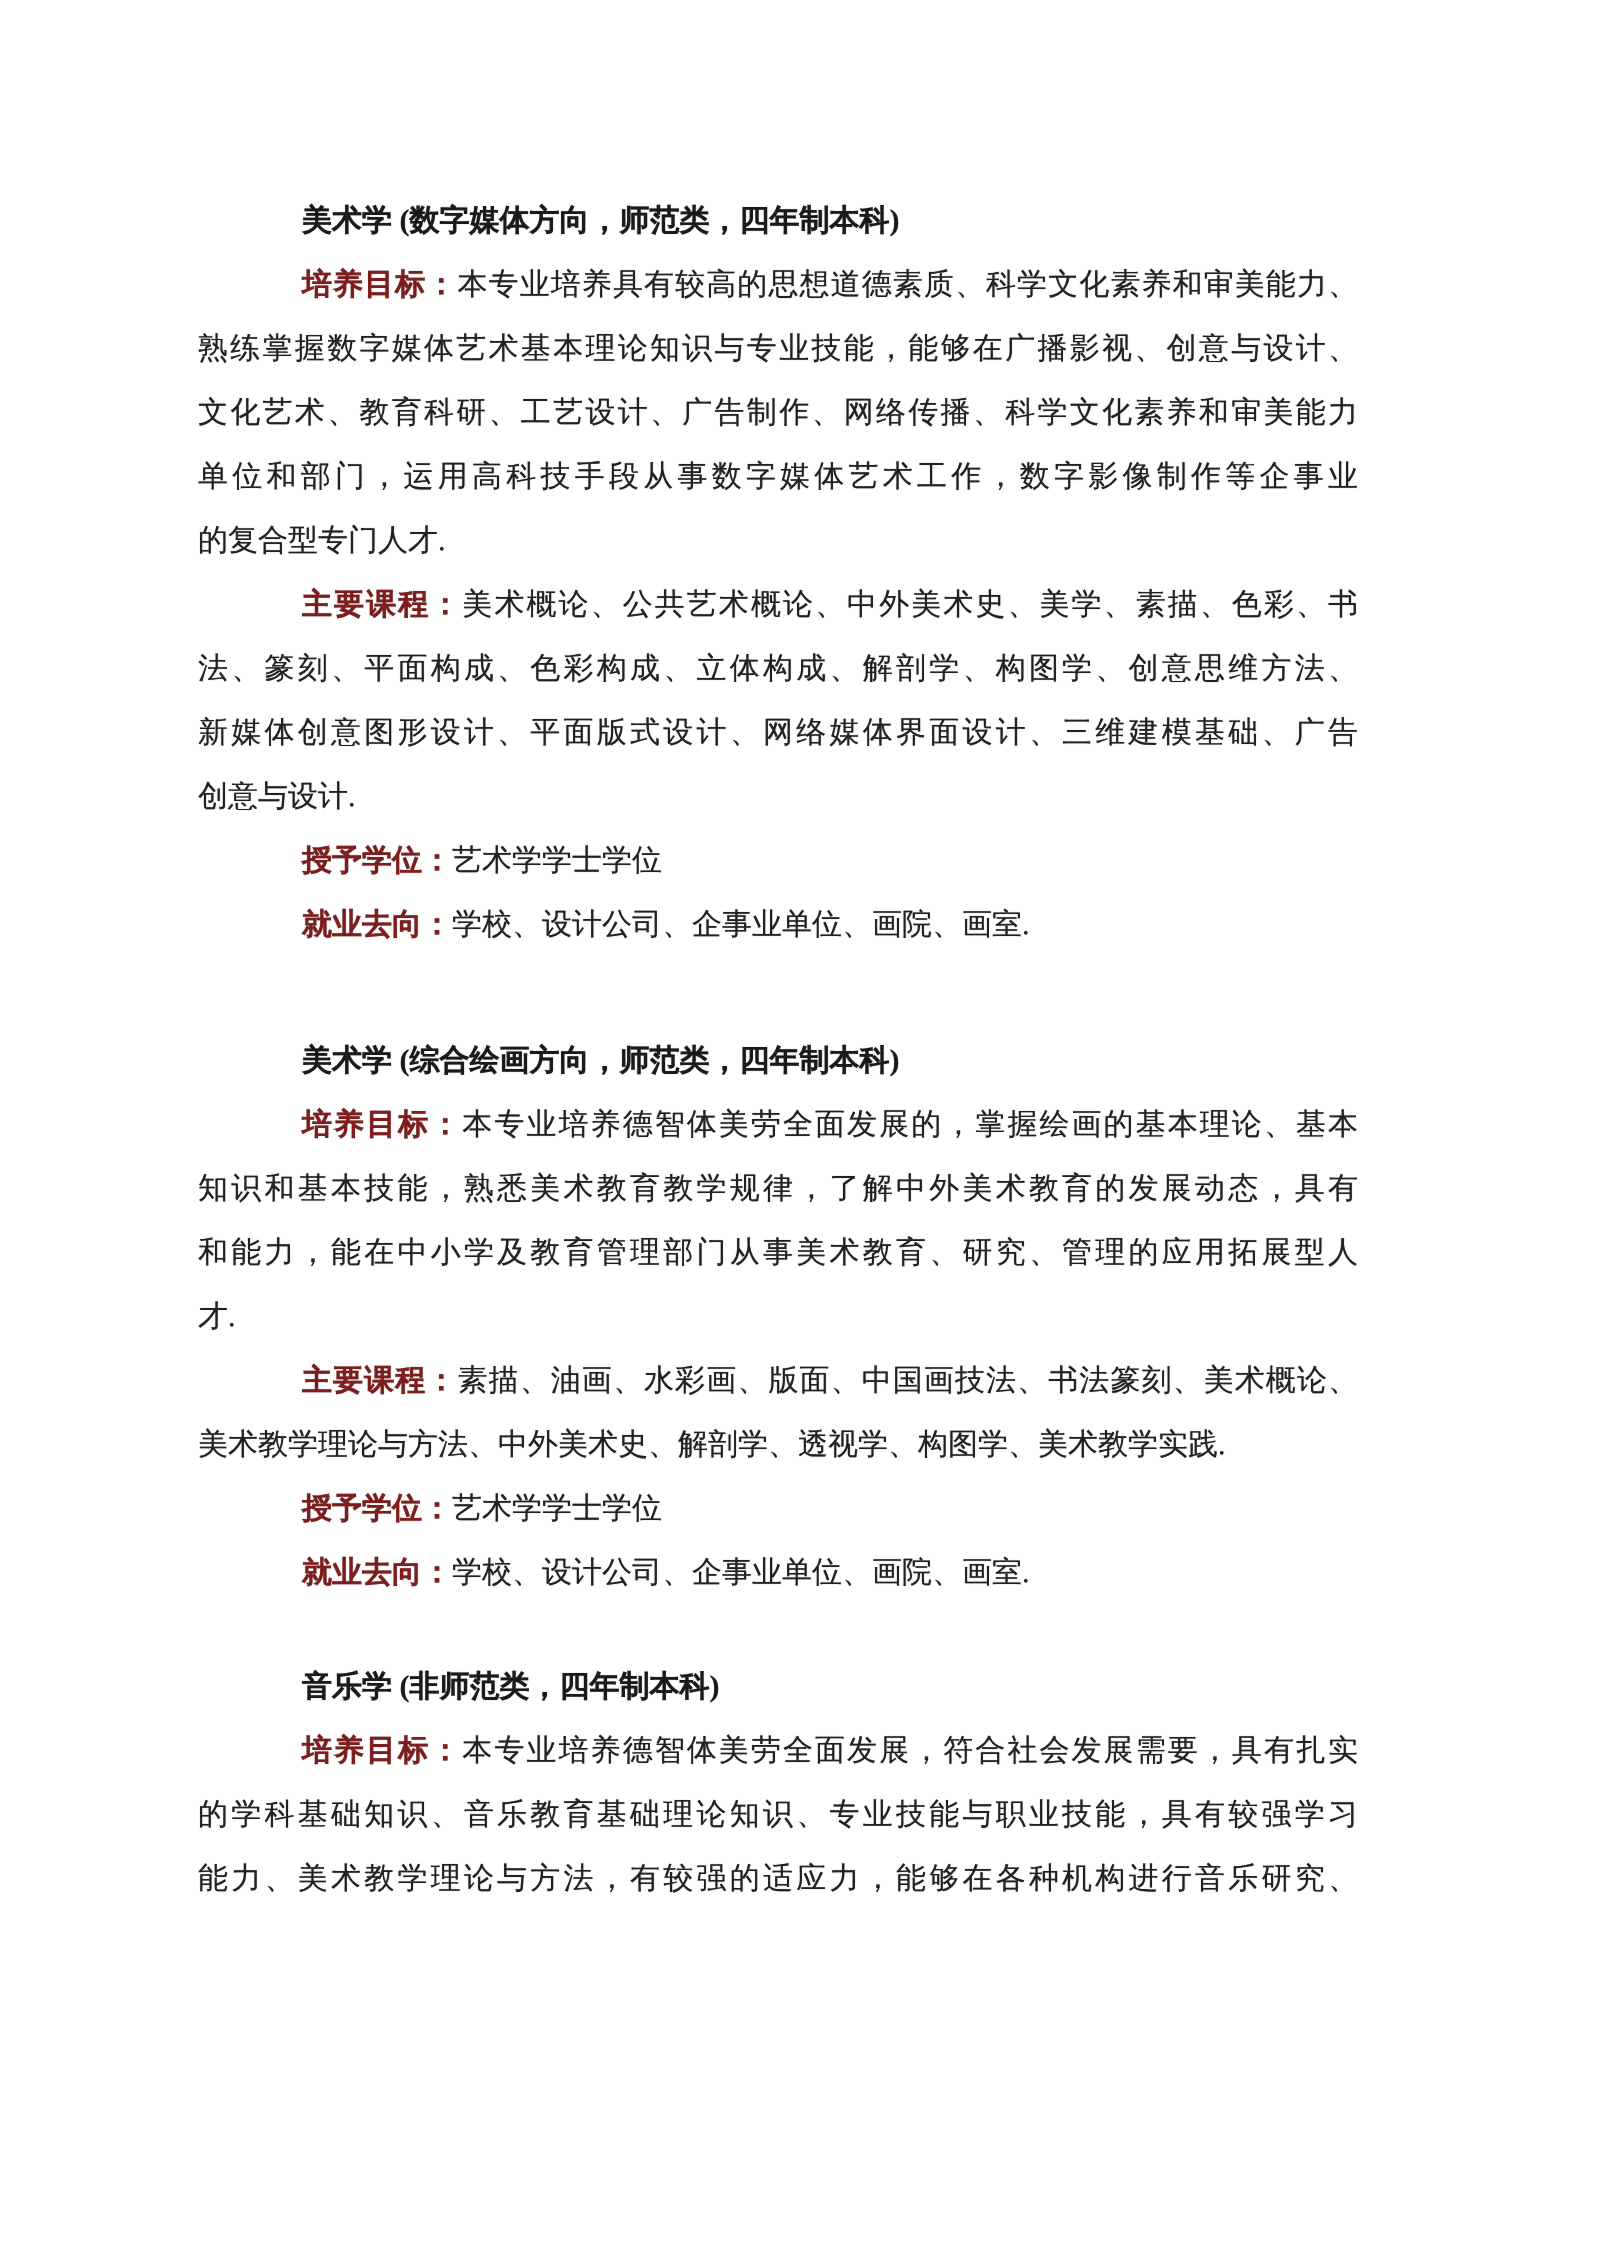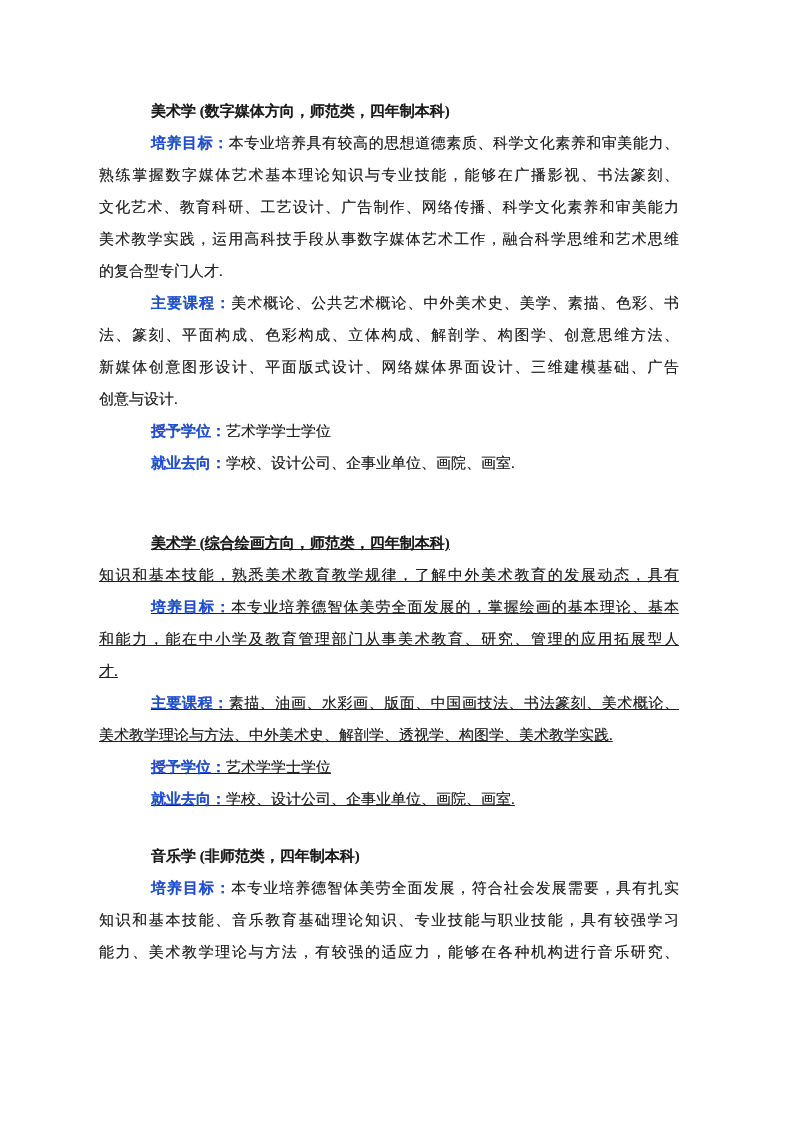--- a/index.html
+++ b/index.html
@@ -40,73 +40,73 @@
   }
   .line.indent {
     text-indent: 52px;
   }
   .line.title {
     font-weight: bold;
     color: #1a1a1a;
   }
   b[data-name="field-label"] {
     font-weight: bold;
-    color: #1d4ed8;
+    color: #7f1d1d;
   }
-  section[data-name="program-section"]:nth-of-type(2) { margin-top: 48px; text-decoration: underline; }
+  section[data-name="program-section"]:nth-of-type(2) { margin-top: 36px; }
   section[data-name="program-section"]:nth-of-type(3) { margin-top: 25px; }
 </style>
 </head>
 <body>
 
 <div class="page" data-name="document-page">
   <div class="content" data-name="document-content">
       <section data-name="program-section">
         <div class="line title indent endline" data-name="program-title">美术学 (数字媒体方向，师范类，四年制本科)</div>
         <div data-name="program-paragraph">
           <div class="line indent stretch" data-name="text-line"><b data-name="field-label">培养目标：</b>本专业培养具有较高的思想道德素质、科学文化素养和审美能力、</div>
-          <div class="line stretch" data-name="text-line">熟练掌握数字媒体艺术基本理论知识与专业技能，能够在广播影视、书法篆刻、</div>
+          <div class="line stretch" data-name="text-line">熟练掌握数字媒体艺术基本理论知识与专业技能，能够在广播影视、创意与设计、</div>
           <div class="line stretch" data-name="text-line">文化艺术、教育科研、工艺设计、广告制作、网络传播、科学文化素养和审美能力</div>
-          <div class="line stretch" data-name="text-line">美术教学实践，运用高科技手段从事数字媒体艺术工作，融合科学思维和艺术思维</div>
+          <div class="line stretch" data-name="text-line">单位和部门，运用高科技手段从事数字媒体艺术工作，数字影像制作等企事业</div>
           <div class="line endline" data-name="text-line">的复合型专门人才.</div>
         </div>
         <div data-name="program-paragraph">
           <div class="line indent stretch" data-name="text-line"><b data-name="field-label">主要课程：</b>美术概论、公共艺术概论、中外美术史、美学、素描、色彩、书</div>
           <div class="line stretch" data-name="text-line">法、篆刻、平面构成、色彩构成、立体构成、解剖学、构图学、创意思维方法、</div>
           <div class="line stretch" data-name="text-line">新媒体创意图形设计、平面版式设计、网络媒体界面设计、三维建模基础、广告</div>
           <div class="line endline" data-name="text-line">创意与设计.</div>
         </div>
         <div data-name="program-paragraph">
           <div class="line indent endline" data-name="text-line"><b data-name="field-label">授予学位：</b>艺术学学士学位</div>
         </div>
         <div data-name="program-paragraph">
           <div class="line indent endline" data-name="text-line"><b data-name="field-label">就业去向：</b>学校、设计公司、企事业单位、画院、画室.</div>
         </div>
       </section>
       <section data-name="program-section">
         <div class="line title indent endline" data-name="program-title">美术学 (综合绘画方向，师范类，四年制本科)</div>
         <div data-name="program-paragraph">
+          <div class="line indent stretch" data-name="text-line"><b data-name="field-label">培养目标：</b>本专业培养德智体美劳全面发展的，掌握绘画的基本理论、基本</div>
           <div class="line stretch" data-name="text-line">知识和基本技能，熟悉美术教育教学规律，了解中外美术教育的发展动态，具有</div>
-          <div class="line indent stretch" data-name="text-line"><b data-name="field-label">培养目标：</b>本专业培养德智体美劳全面发展的，掌握绘画的基本理论、基本</div>
           <div class="line stretch" data-name="text-line">和能力，能在中小学及教育管理部门从事美术教育、研究、管理的应用拓展型人</div>
           <div class="line endline" data-name="text-line">才.</div>
         </div>
         <div data-name="program-paragraph">
           <div class="line indent stretch" data-name="text-line"><b data-name="field-label">主要课程：</b>素描、油画、水彩画、版面、中国画技法、书法篆刻、美术概论、</div>
           <div class="line endline" data-name="text-line">美术教学理论与方法、中外美术史、解剖学、透视学、构图学、美术教学实践.</div>
         </div>
         <div data-name="program-paragraph">
           <div class="line indent endline" data-name="text-line"><b data-name="field-label">授予学位：</b>艺术学学士学位</div>
         </div>
         <div data-name="program-paragraph">
           <div class="line indent endline" data-name="text-line"><b data-name="field-label">就业去向：</b>学校、设计公司、企事业单位、画院、画室.</div>
         </div>
       </section>
       <section data-name="program-section">
         <div class="line title indent endline" data-name="program-title">音乐学 (非师范类，四年制本科)</div>
         <div data-name="program-paragraph">
           <div class="line indent stretch" data-name="text-line"><b data-name="field-label">培养目标：</b>本专业培养德智体美劳全面发展，符合社会发展需要，具有扎实</div>
-          <div class="line stretch" data-name="text-line">知识和基本技能、音乐教育基础理论知识、专业技能与职业技能，具有较强学习</div>
+          <div class="line stretch" data-name="text-line">的学科基础知识、音乐教育基础理论知识、专业技能与职业技能，具有较强学习</div>
           <div class="line stretch" data-name="text-line">能力、美术教学理论与方法，有较强的适应力，能够在各种机构进行音乐研究、</div>
         </div>
       </section>
     </div>
 </div>
 
 </body></html>

